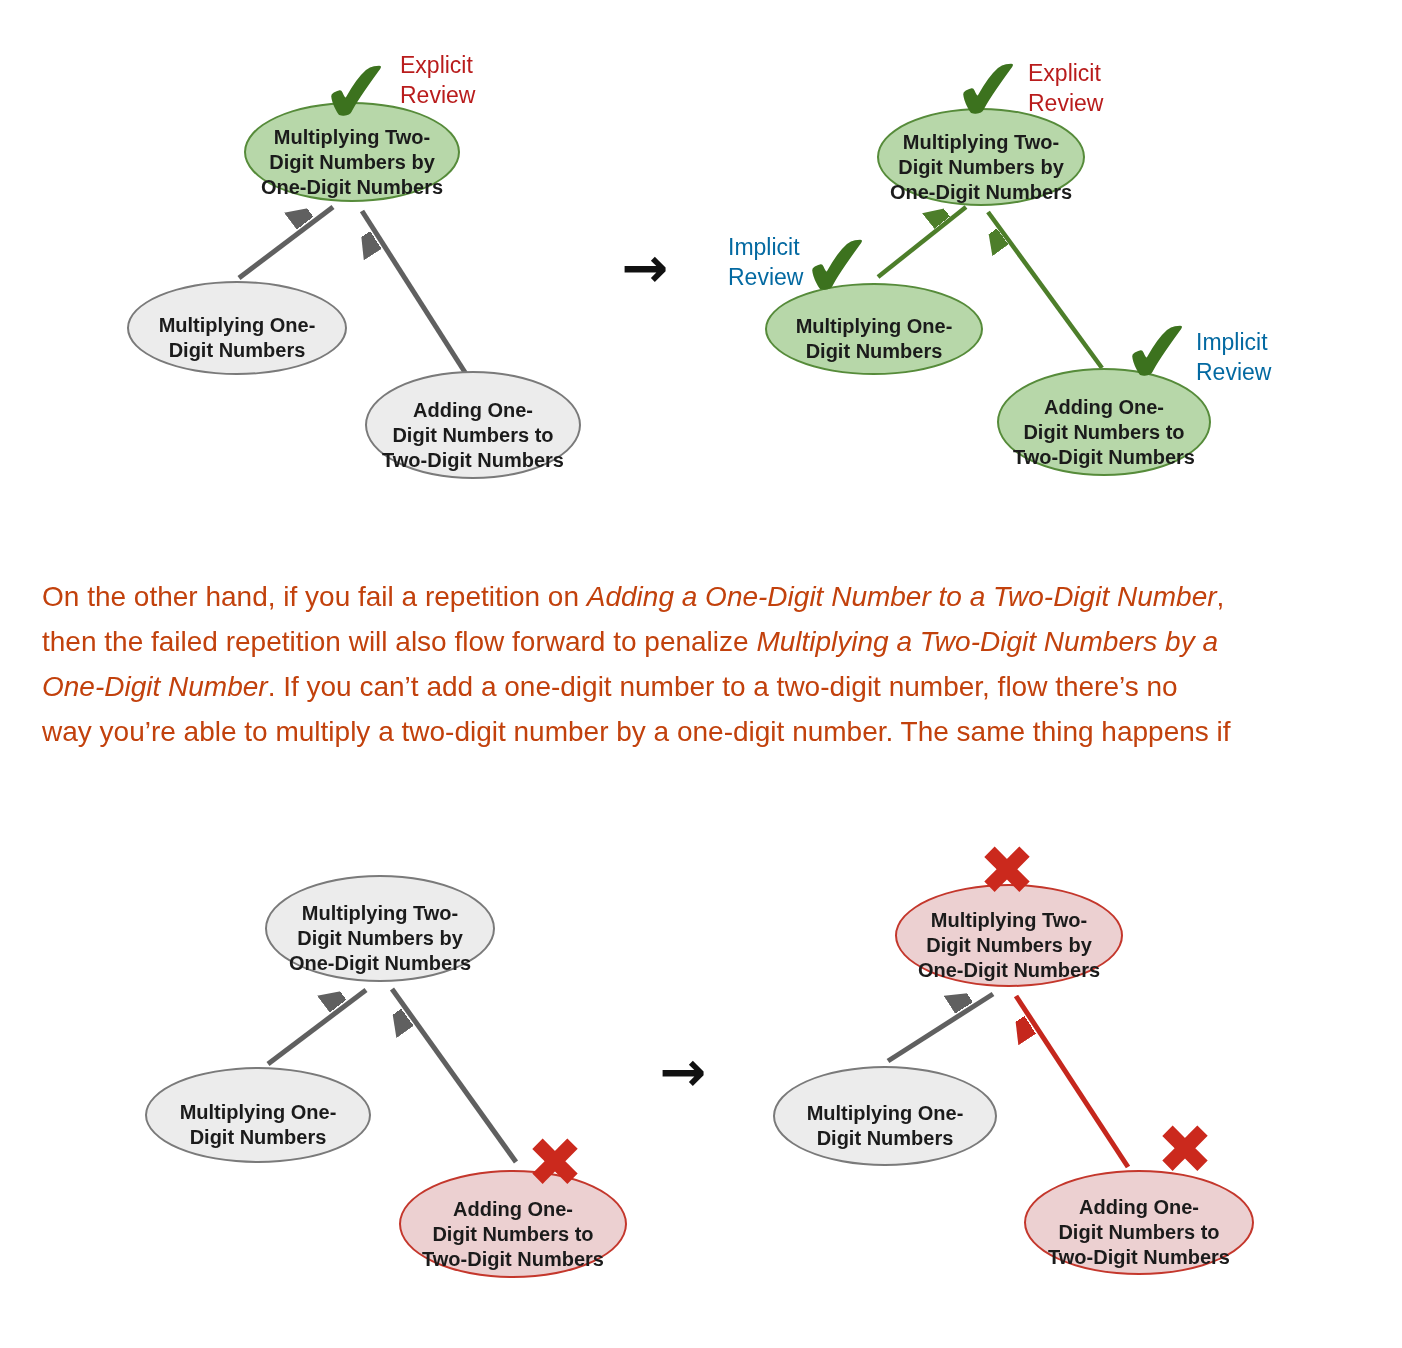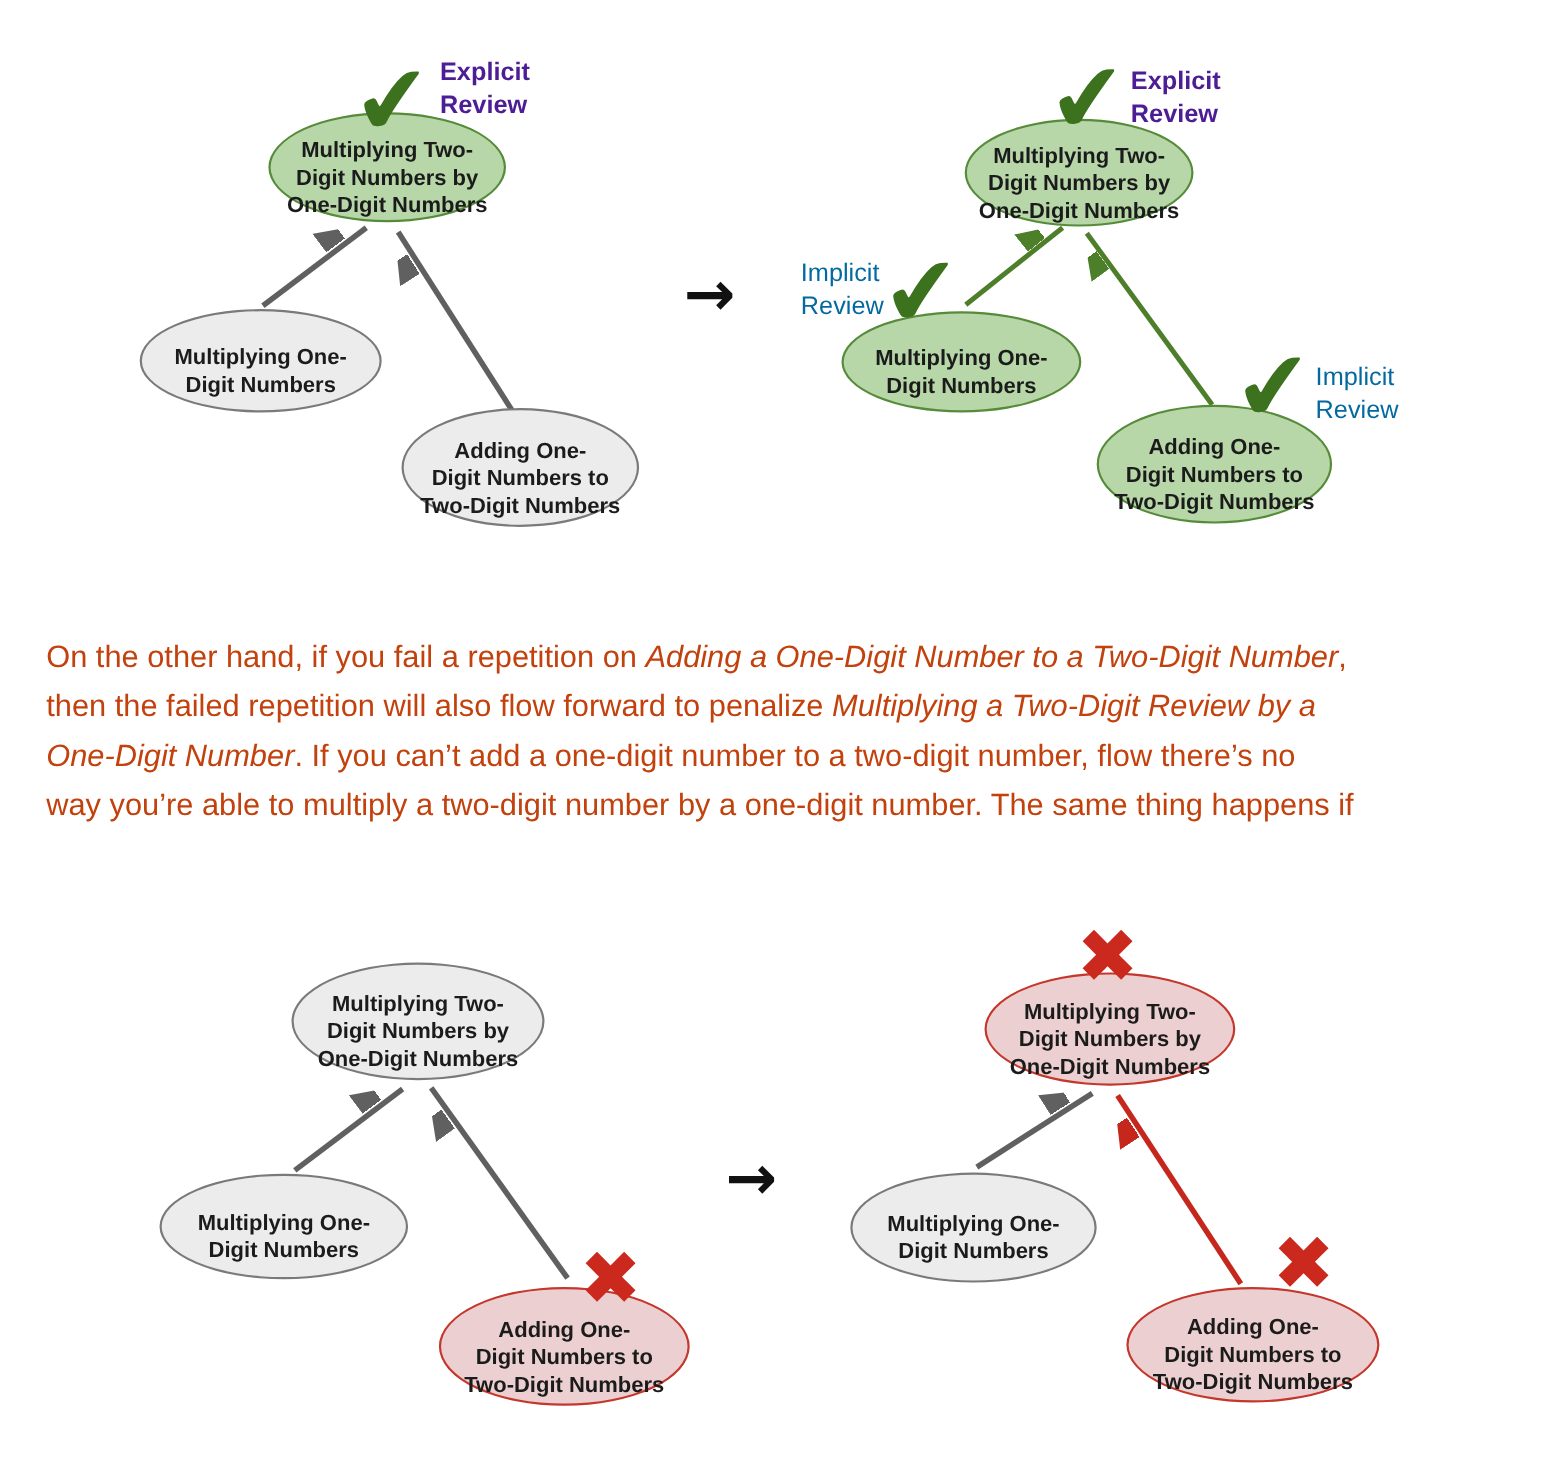--- a/index.html
+++ b/index.html
@@ -21,21 +21,21 @@
     position:absolute;line-height:1;font-size:86px;color:#3c721e;
     transform:translate(-50%,-50%) rotate(-5deg);font-family:"DejaVu Sans",sans-serif;
   }
   .cross{
     position:absolute;line-height:1;font-size:68px;color:#cb291d;font-weight:bold;
     transform:translate(-50%,-50%);font-family:"DejaVu Sans",sans-serif;
   }
   .review-label{
     position:absolute;white-space:pre-line;font-size:23px;line-height:30px;color:#0369a1;
   }
-  .review-label.bold{font-weight:bold;color:#4c1d95;}
+  .review-label.bold{font-weight:normal;color:#b91c1c;}
   .mid-arrow{
     position:absolute;line-height:1;font-size:56px;font-weight:bold;color:#111111;
     transform:translate(-50%,-50%);font-family:"DejaVu Sans",sans-serif;
   }
   .paragraph{
     position:absolute;left:42px;top:574px;font-size:28px;line-height:45px;color:#c2410c;
     white-space:nowrap;
   }
   .paragraph em{font-style:italic;}
 </style>
@@ -109,21 +109,21 @@
   <span class="check" style="left:1158px;top:352px;">✔</span>
   <div class="review-label bold" style="left:1028px;top:58px;">Explicit
 Review</div>
   <div class="review-label" style="left:728px;top:232px;">Implicit
 Review</div>
   <div class="review-label" style="left:1196px;top:327px;">Implicit
 Review</div>
 
   <div class="paragraph">
       <div><span>On the other hand, if you fail a repetition on </span><em>Adding a One-Digit Number to a Two-Digit Number</em><span>,</span></div>
-      <div><span>then the failed repetition will also flow forward to penalize </span><em>Multiplying a Two-Digit Review by a</em></div>
+      <div><span>then the failed repetition will also flow forward to penalize </span><em>Multiplying a Two-Digit Numbers by a</em></div>
       <div><em>One-Digit Number</em><span>. If you can’t add a one-digit number to a two-digit number, flow there’s no</span></div>
       <div><span>way you’re able to multiply a two-digit number by a one-digit number. The same thing happens if</span></div>
     </div>
 
   <div class="node" style="left:265px;top:875px;width:230px;height:107px;">
     <span class="node-label">Multiplying Two-
 Digit Numbers by
 One-Digit Numbers</span>
   </div>
   <div class="node" style="left:145px;top:1067px;width:226px;height:96px;">

